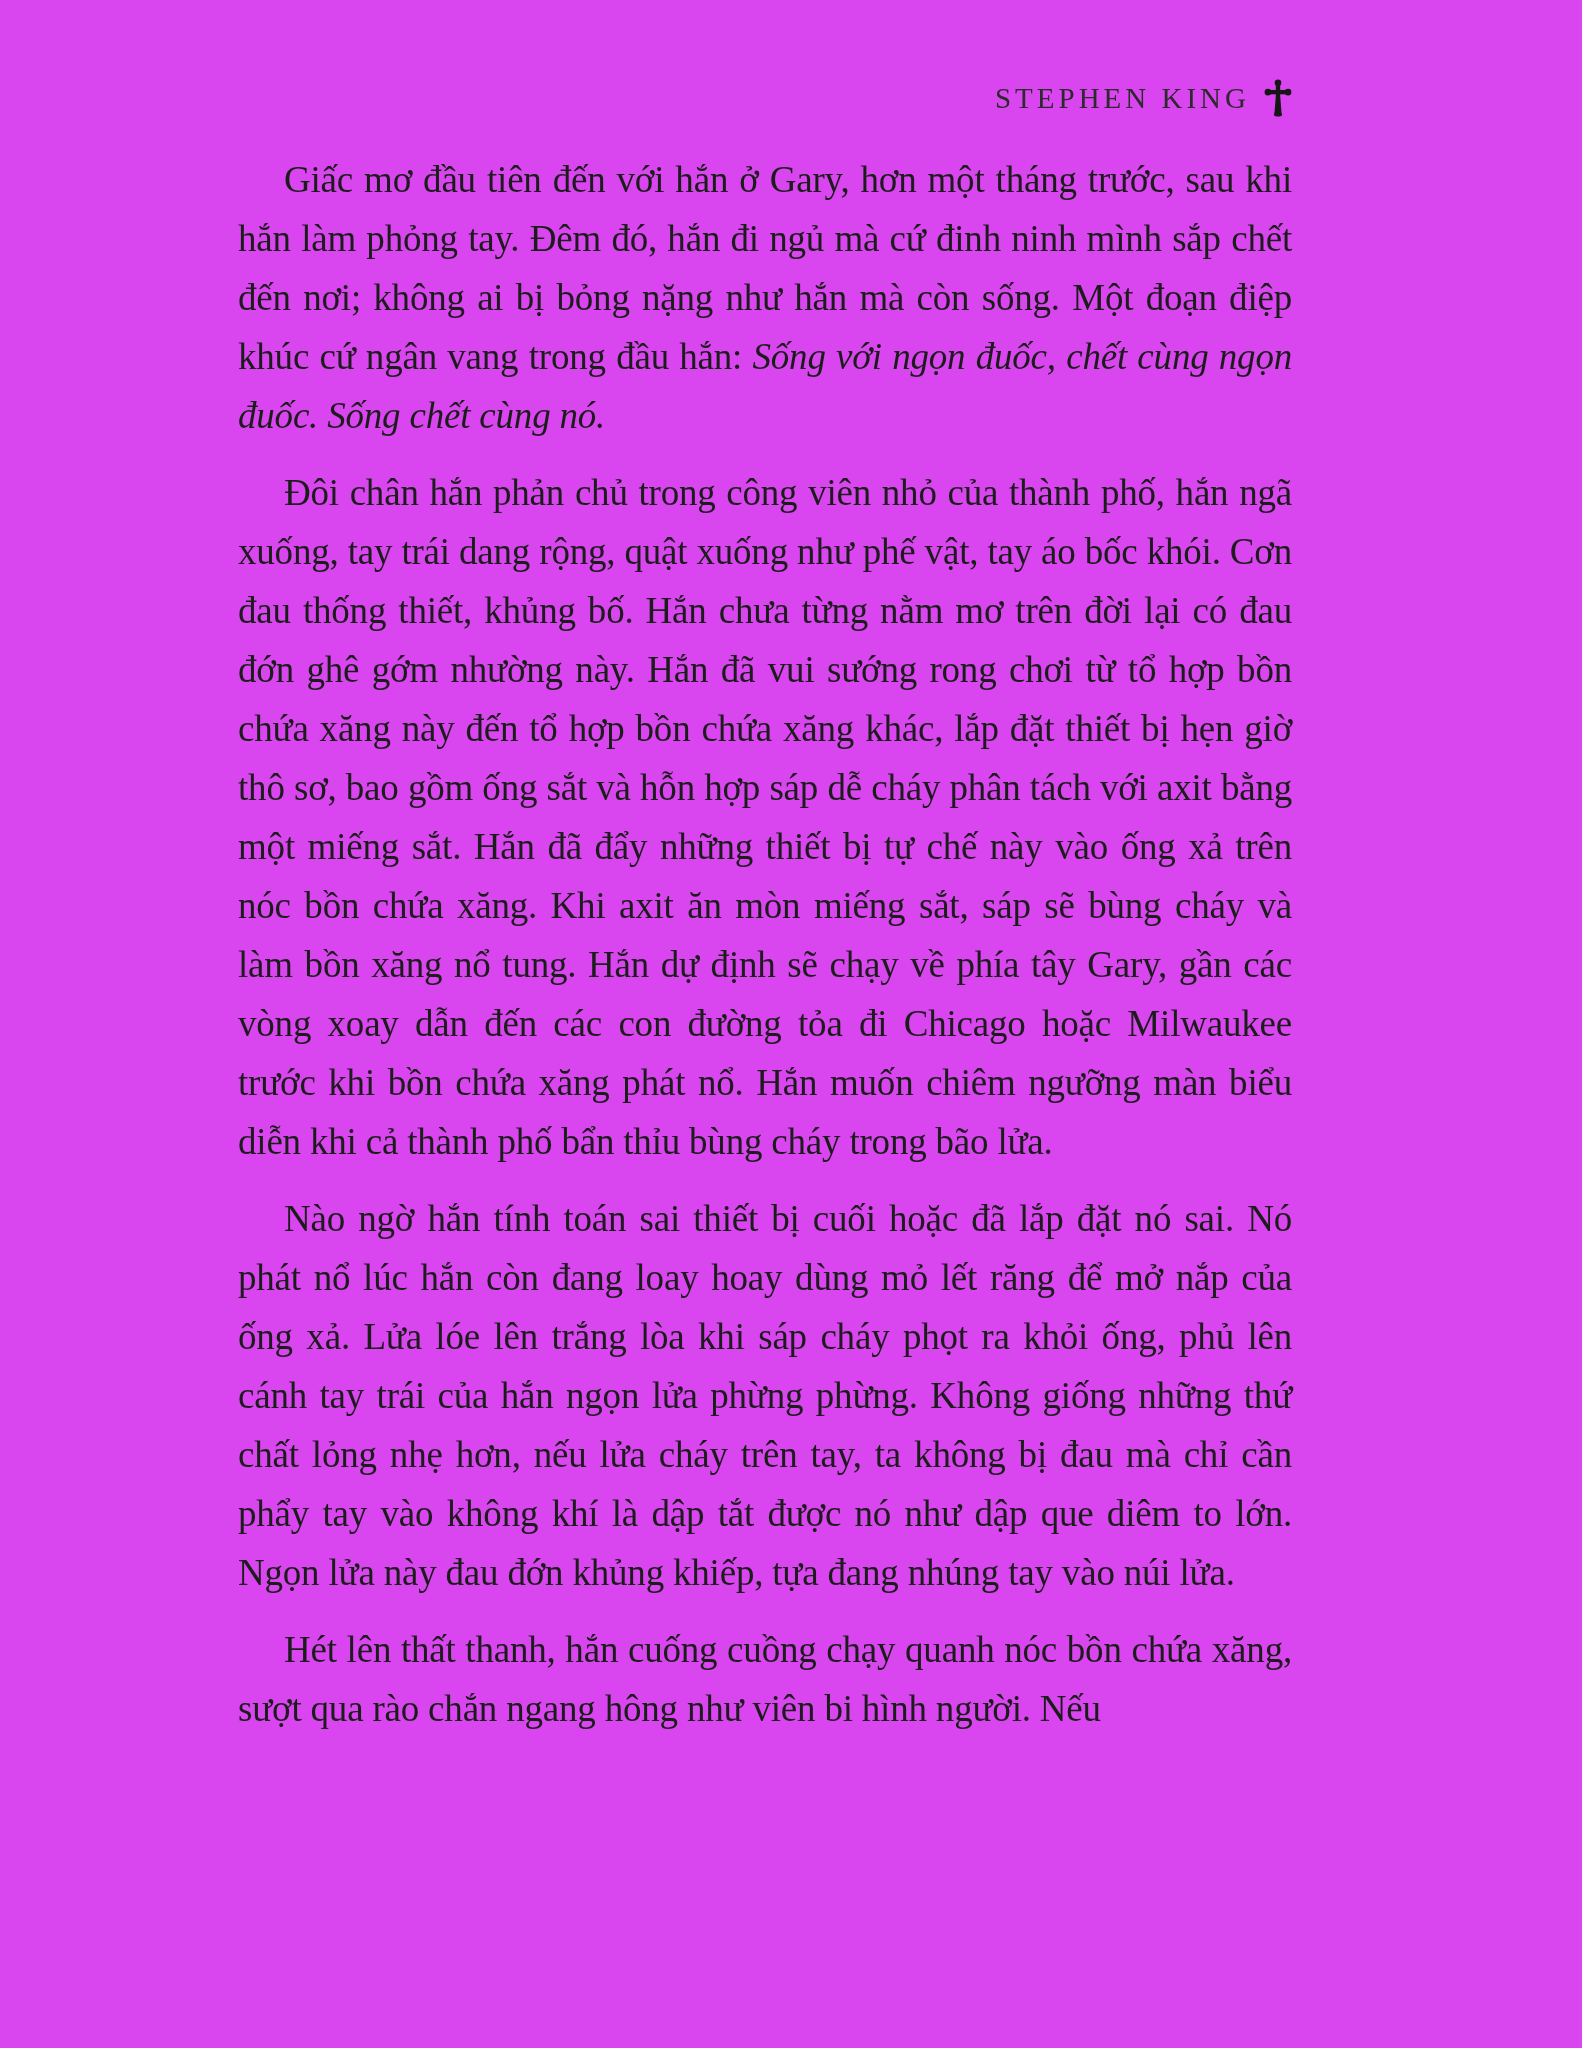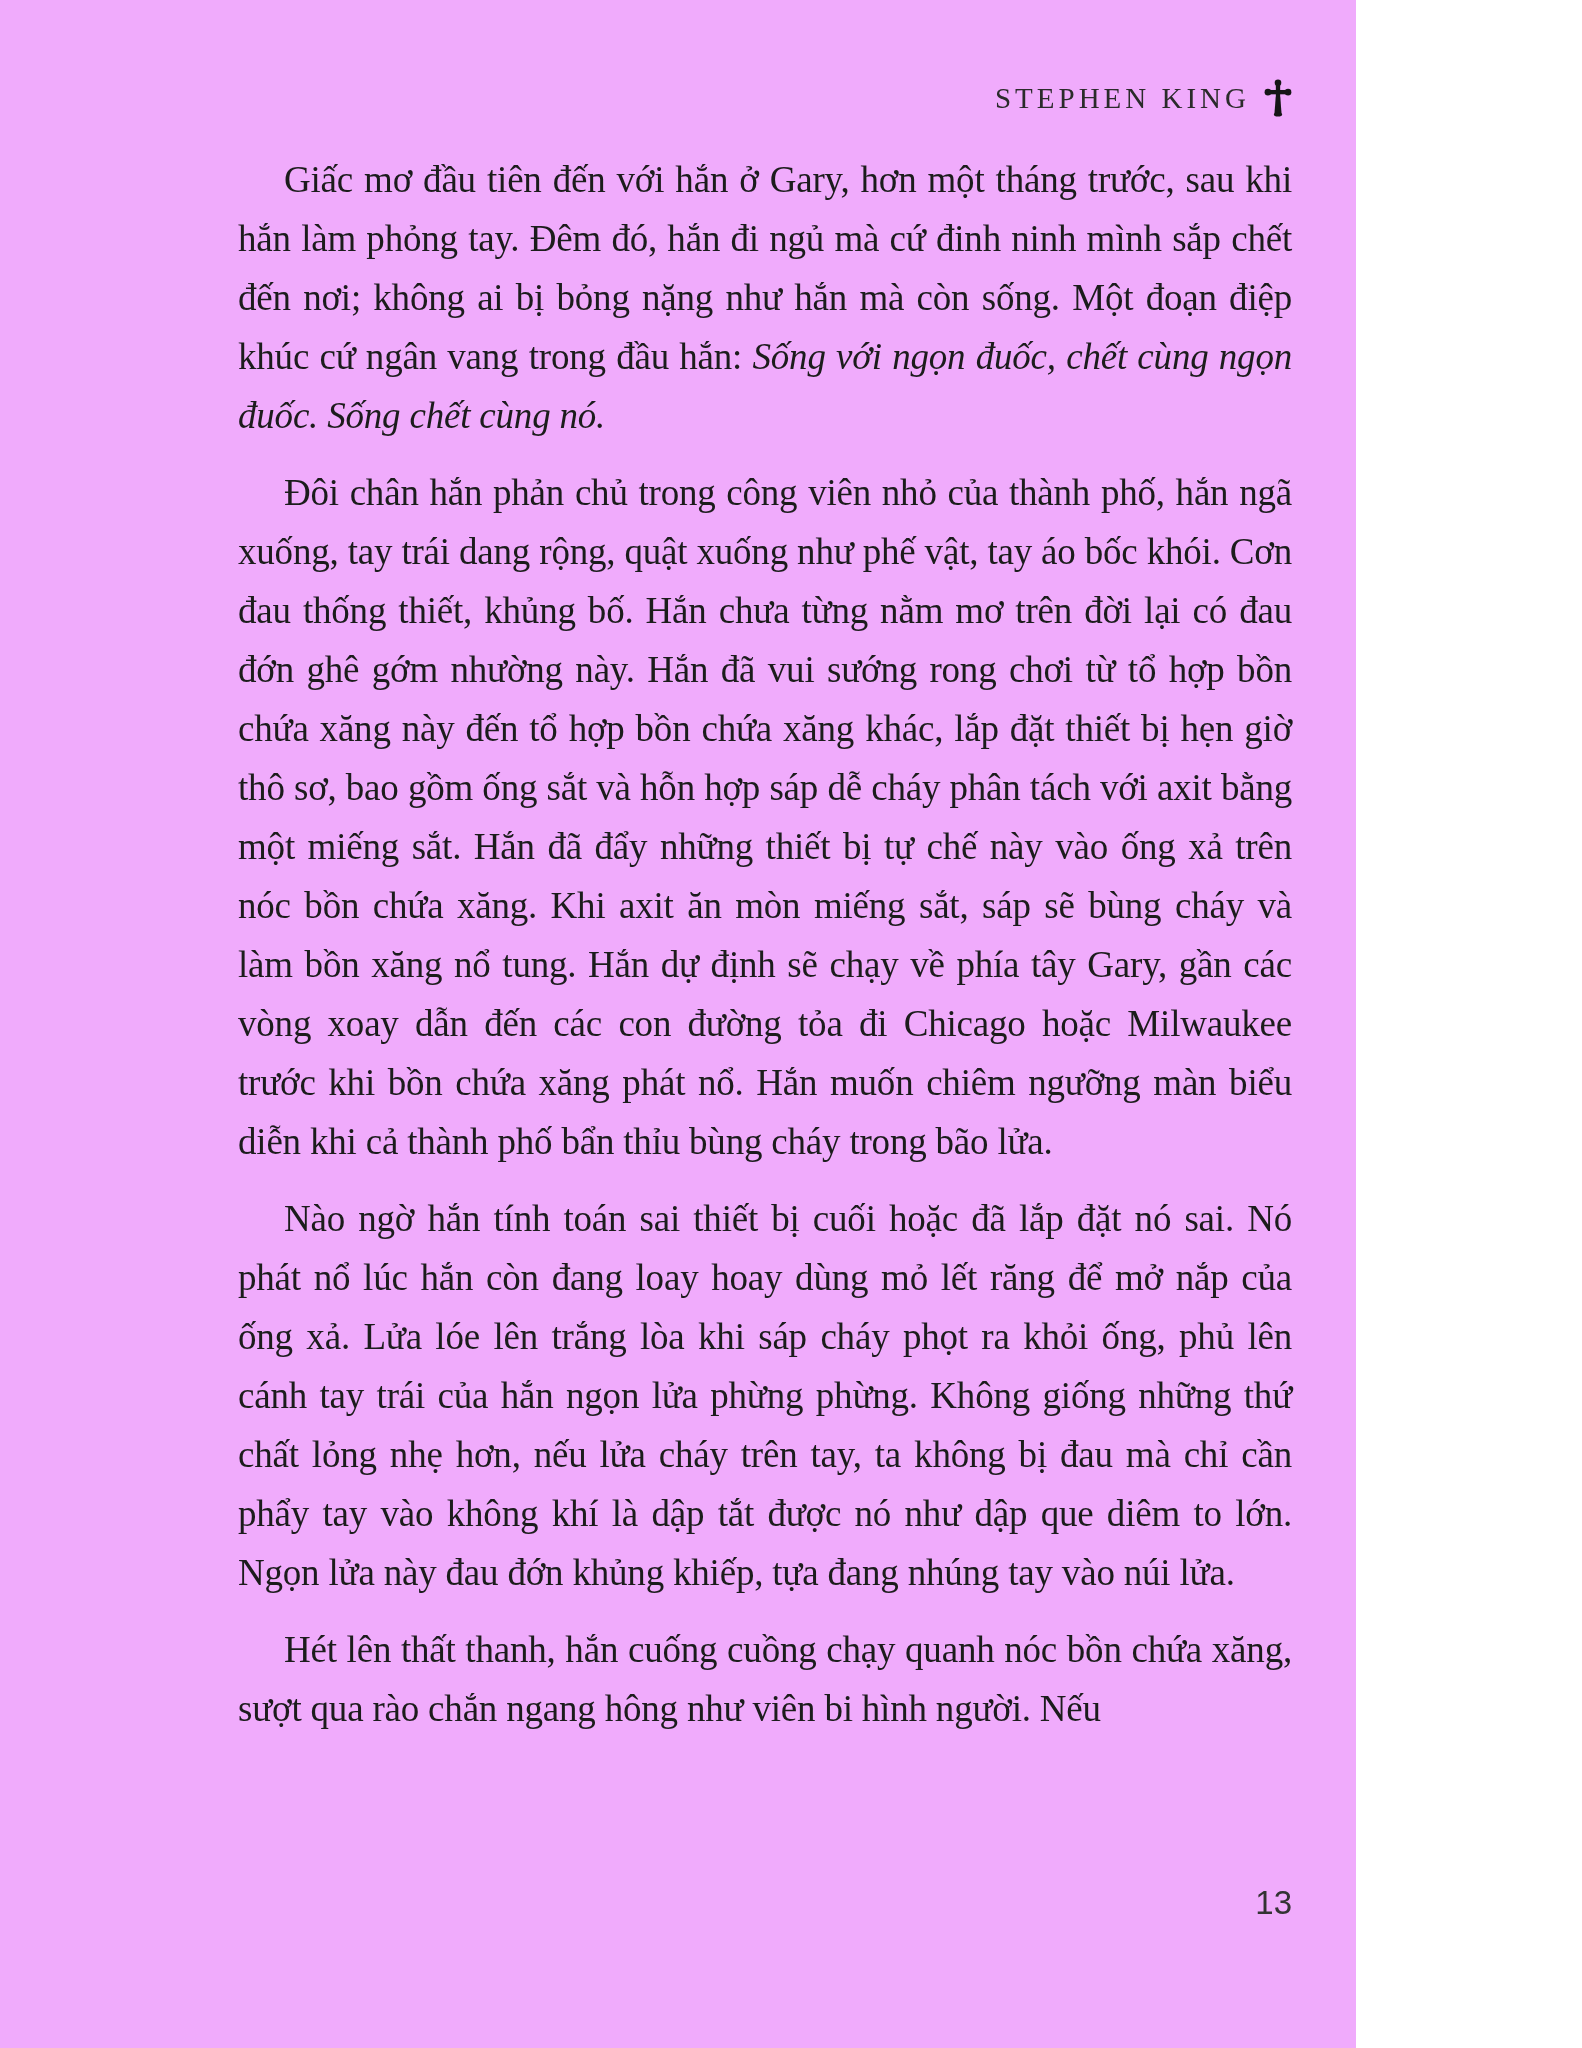--- a/index.html
+++ b/index.html
@@ -3,23 +3,23 @@
 <meta charset="utf-8">
 <title>Book Page</title>
 <style>
   html, body {
     margin: 0;
     padding: 0;
     background: #ffffff;
   }
   .page {
     position: relative;
-    width: 1356px;
+    width: 1582px;
     height: 2048px;
-    background: #f0abfc;
+    background: #d946ef;
     font-family: "Liberation Serif", serif;
     color: #1f1f1f;
     overflow: hidden;
   }
   .running-head {
     position: absolute;
     top: 78px;
     left: 226px;
     width: 1066px;
     display: flex;
@@ -89,17 +89,14 @@
   </div>
 
   <main class="body-text">
 
   <p class="para"><span>Giấc mơ đầu tiên đến với hắn ở Gary, hơn một tháng trước, sau khi hắn làm phỏng tay. Đêm đó, hắn đi ngủ mà cứ đinh ninh mình sắp chết đến nơi; không ai bị bỏng nặng như hắn mà còn sống. Một đoạn điệp khúc cứ ngân vang trong đầu hắn: </span><em>Sống với ngọn đuốc, chết cùng ngọn đuốc. Sống chết cùng nó.</em></p>
       <p class="para"><span>Đôi chân hắn phản chủ trong công viên nhỏ của thành phố, hắn ngã xuống, tay trái dang rộng, quật xuống như phế vật, tay áo bốc khói. Cơn đau thống thiết, khủng bố. Hắn chưa từng nằm mơ trên đời lại có đau đớn ghê gớm nhường này. Hắn đã vui sướng rong chơi từ tổ hợp bồn chứa xăng này đến tổ hợp bồn chứa xăng khác, lắp đặt thiết bị hẹn giờ thô sơ, bao gồm ống sắt và hỗn hợp sáp dễ cháy phân tách với axit bằng một miếng sắt. Hắn đã đẩy những thiết bị tự chế này vào ống xả trên nóc bồn chứa xăng. Khi axit ăn mòn miếng sắt, sáp sẽ bùng cháy và làm bồn xăng nổ tung. Hắn dự định sẽ chạy về phía tây Gary, gần các vòng xoay dẫn đến các con đường tỏa đi Chicago hoặc Milwaukee trước khi bồn chứa xăng phát nổ. Hắn muốn chiêm ngưỡng màn biểu diễn khi cả thành phố bẩn thỉu bùng cháy trong bão lửa.</span></p>
       <p class="para"><span>Nào ngờ hắn tính toán sai thiết bị cuối hoặc đã lắp đặt nó sai. Nó phát nổ lúc hắn còn đang loay hoay dùng mỏ lết răng để mở nắp của ống xả. Lửa lóe lên trắng lòa khi sáp cháy phọt ra khỏi ống, phủ lên cánh tay trái của hắn ngọn lửa phừng phừng. Không giống những thứ chất lỏng nhẹ hơn, nếu lửa cháy trên tay, ta không bị đau mà chỉ cần phẩy tay vào không khí là dập tắt được nó như dập que diêm to lớn. Ngọn lửa này đau đớn khủng khiếp, tựa đang nhúng tay vào núi lửa.</span></p>
       <p class="para"><span>Hét lên thất thanh, hắn cuống cuồng chạy quanh nóc bồn chứa xăng, sượt qua rào chắn ngang hông như viên bi hình người. Nếu</span></p>
     </main>
 
-  <div class="page-footer">
-    <span>13</span>
-  </div>
 
 </div>
 
 </body></html>

